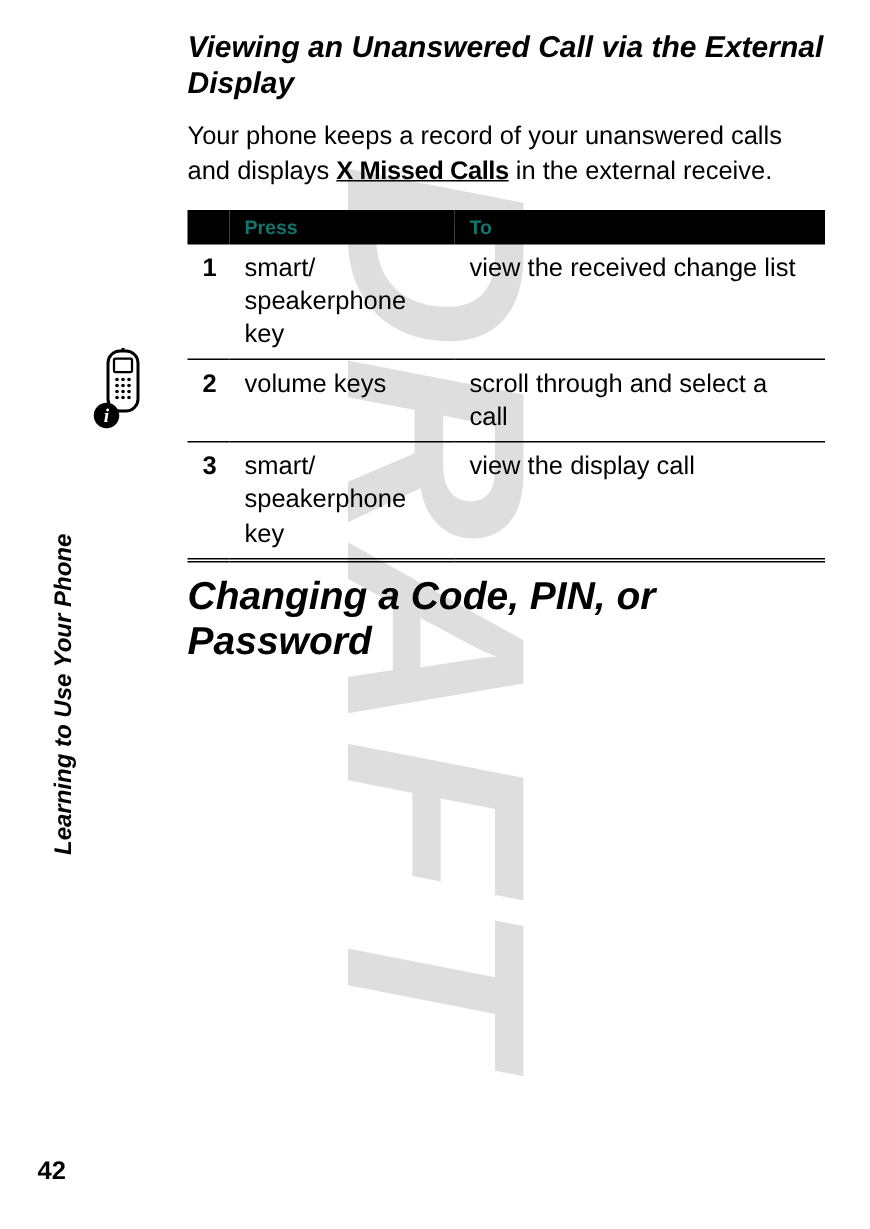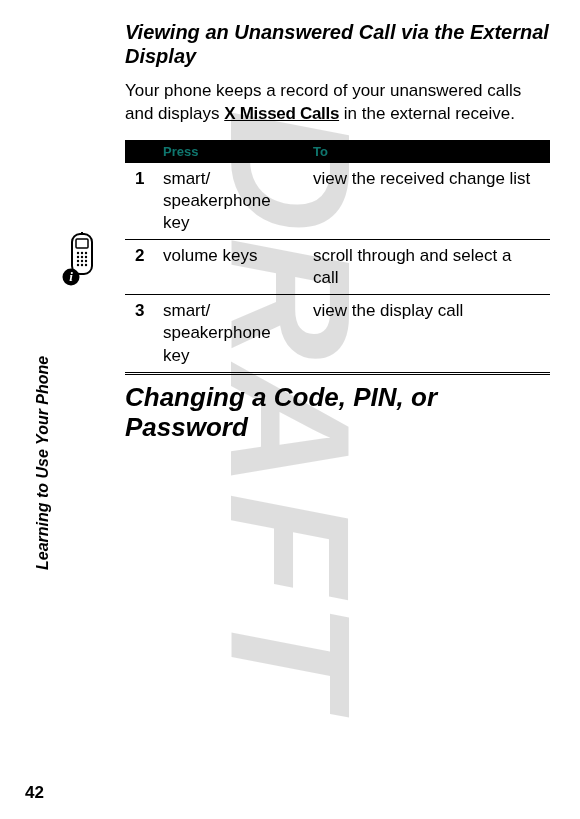--- a/index.html
+++ b/index.html
@@ -76,21 +76,21 @@
       top: 570px;
       transform: rotate(-90deg);
       transform-origin: left top;
       font-weight: bold;
       font-style: italic;
       font-size: 16px;
       white-space: nowrap;
     }
     .page-number {
       position: absolute;
-      bottom: 16px;
+      bottom: 28px;
       left: 25px;
       font-weight: bold;
       font-size: 17px;
     }
     table {
       width: 100%;
       border-collapse: collapse;
       margin-bottom: 8px;
     }
     thead th {

